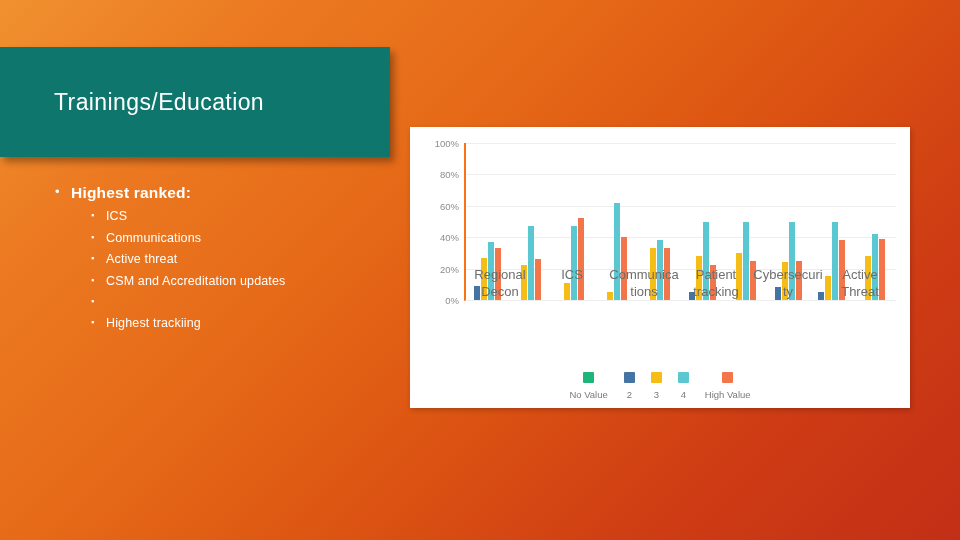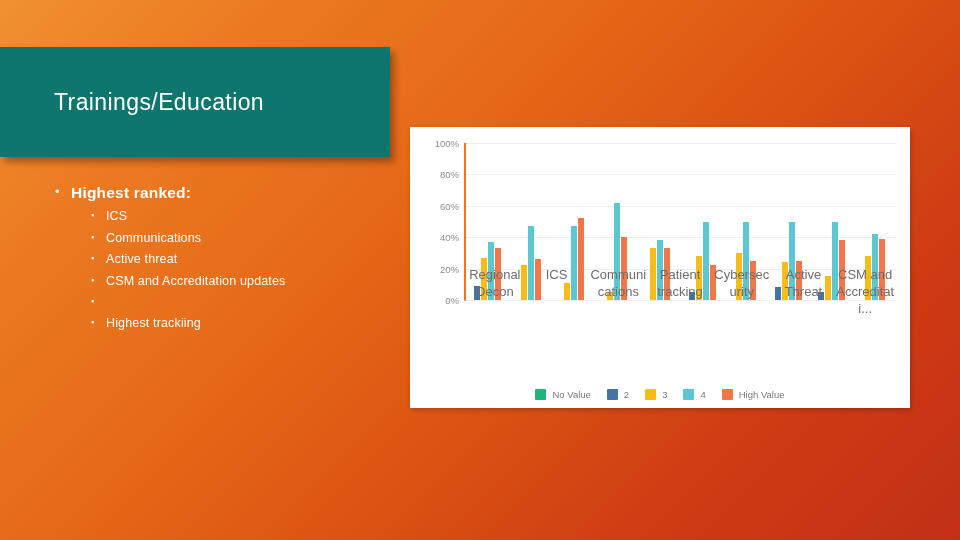--- a/index.html
+++ b/index.html
@@ -101,21 +101,21 @@
     flex:1 1 0; text-align:center;
     font-size:13px; line-height:1.32; color:#6e6e6e;
     padding:3px 1px 0 1px; word-break:break-word;
   }
 
   
   #legend {
     position:absolute; left:0; right:0; bottom:8px;
     display:flex; justify-content:center; align-items:center; gap:16px;
   }
-  .leg { display:flex; align-items:center; gap:6px; }
+  .leg { display:flex; align-items:center; gap:6px;flex-direction:column; }
   .swatch { width:11px; height:11px; border-radius:1px; }
   .legtxt { font-size:9.5px; color:#7a7a7a; }
 </style>
 </head>
 <body>
 
 <div id="title-block">
   <div id="title-text">Trainings/Education</div>
 </div>
 
@@ -227,21 +227,20 @@
           </div>
         </div>
     </div>
     <div id="xlabels">
         <div class="xlab">Regional Decon</div>
         <div class="xlab">ICS</div>
         <div class="xlab">Communications</div>
         <div class="xlab">Patient tracking</div>
         <div class="xlab">Cybersecurity</div>
         <div class="xlab">Active Threat</div>
-        <div class="xlab">CSM and Accreditati...</div>
       </div>
   </div>
   <div id="legend">
       <div class="leg">
         <span class="swatch" style="background: rgb(31, 181, 122);"></span>
         <span class="legtxt">No Value</span>
       </div>
       <div class="leg">
         <span class="swatch" style="background: rgb(67, 116, 163);"></span>
         <span class="legtxt">2</span>

